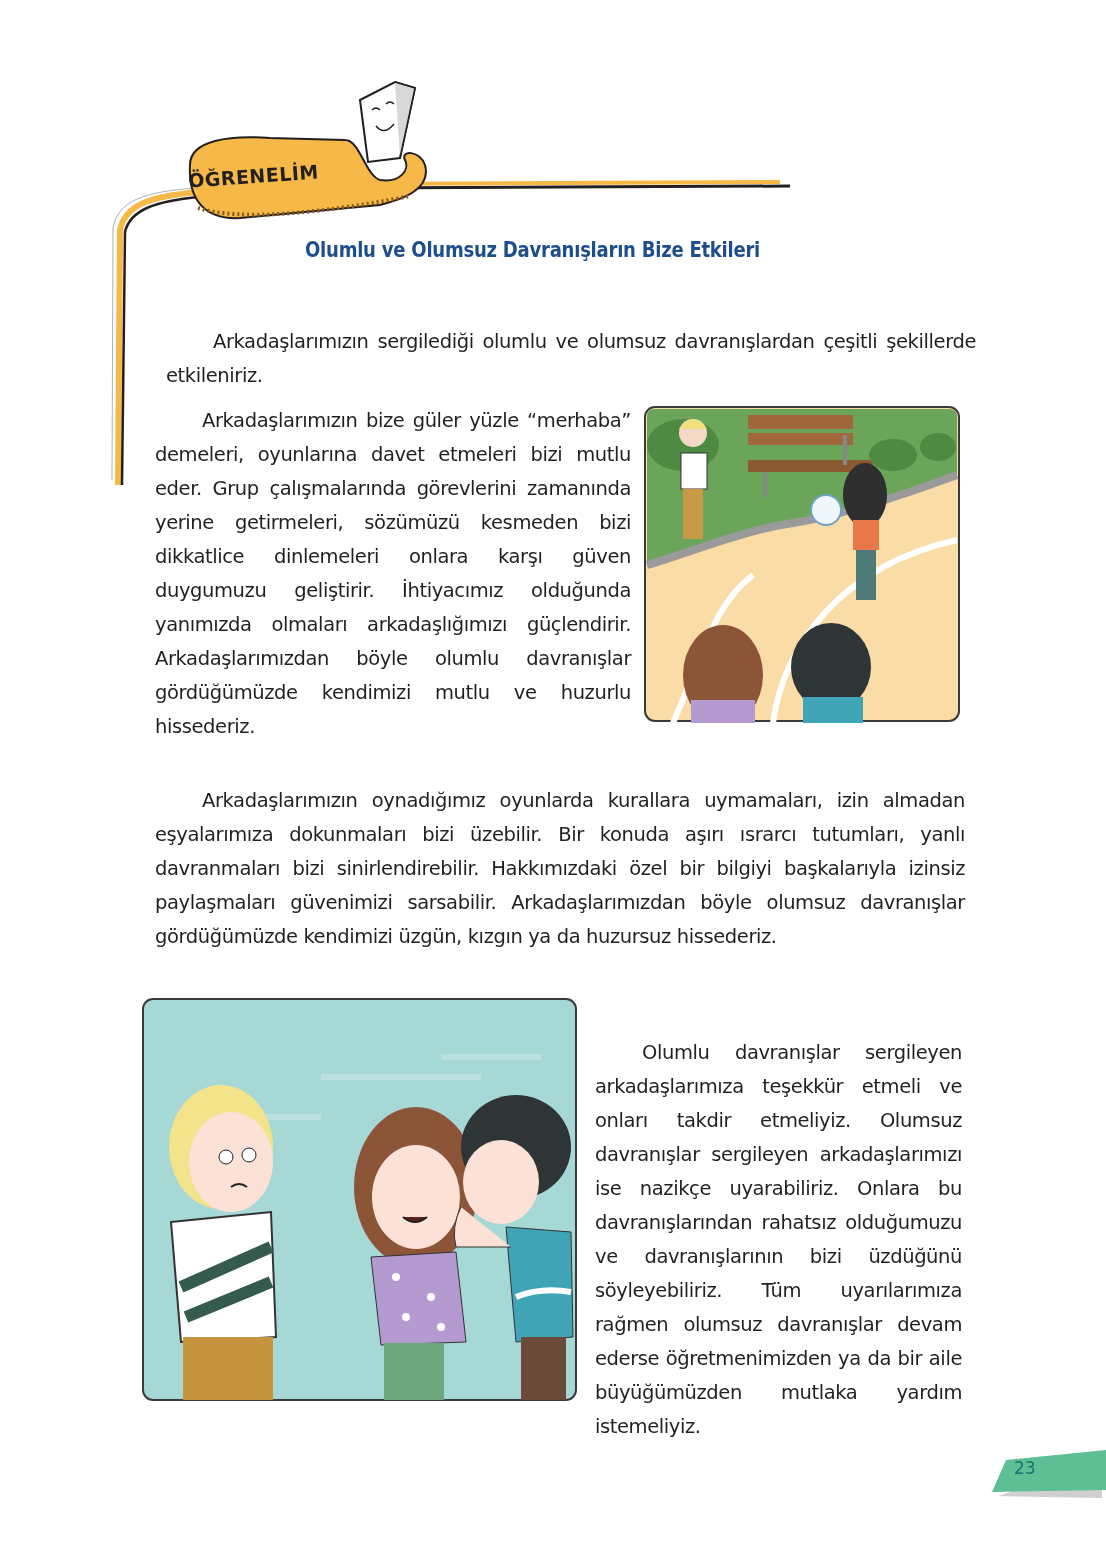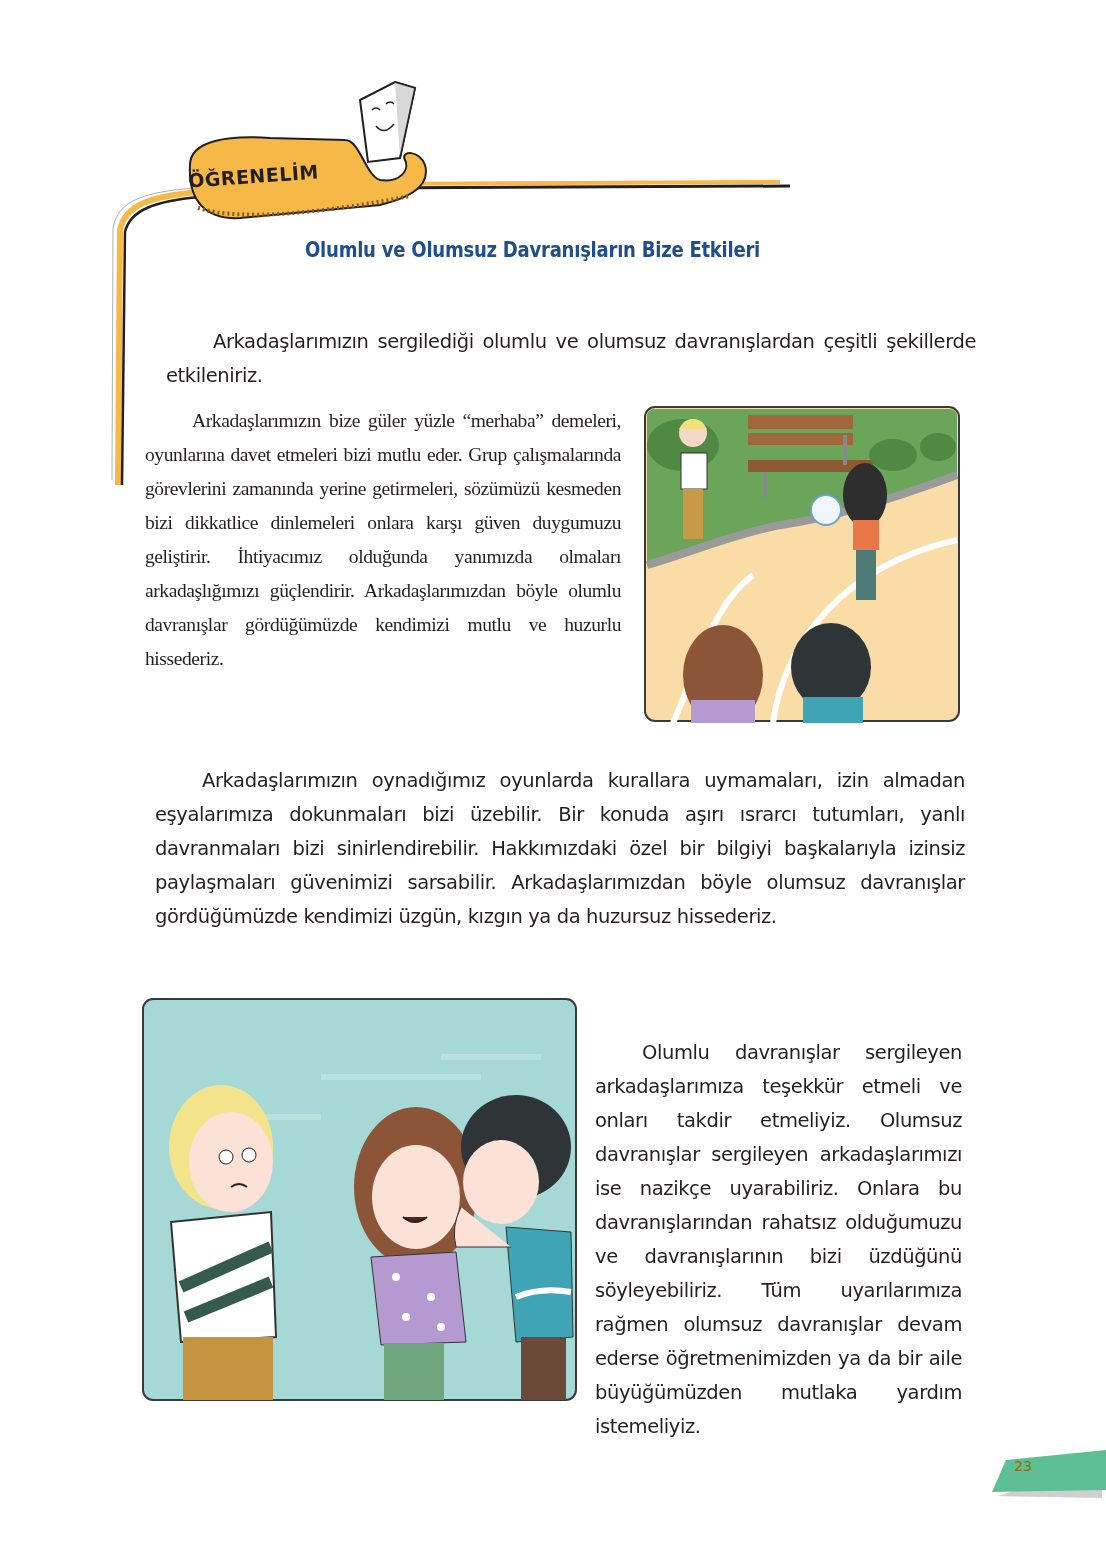--- a/index.html
+++ b/index.html
@@ -14,30 +14,30 @@
 
   .section-title { position: absolute; left: 305px; top: 238px; font-family: "DejaVu Sans", sans-serif;
                    font-weight: bold; font-size: 21px; color: #1f4e8c; letter-spacing: -0.3px;
                    transform: scaleX(0.86); transform-origin: left center; white-space: nowrap; }
 
   .para { position: absolute; font-size: 19.5px; line-height: 34px; text-align: justify;
           font-family: "DejaVu Sans", sans-serif; color: #231f20; letter-spacing: -0.4px; }
   .para p { margin: 0; text-indent: 47px; }
 
   #p1 { left: 166px; top: 297px; width: 810px; margin-top: 28px; }
-  #p2 { left: 145px; top: 404px; width: 476px; font-family: Liberation Serif, serif; }
-  #p3 { left: 155px; top: 764px; width: 810px; }
+  #p2 { left: 155px; top: 404px; width: 476px; }
+  #p3 { left: 155px; top: 784px; width: 810px; }
   #p4 { left: 595px; top: 1036px; width: 367px; }
 
   .illus { position: absolute; }
   #illus1 { left: 643px; top: 405px; width: 318px; height: 318px; }
   #illus2 { left: 141px; top: 997px; width: 437px; height: 405px; }
 
   .page-tab { position: absolute; left: 992px; top: 1448px; width: 114px; height: 52px; }
-  .page-num { position: absolute; left: 1014px; top: 1458px; font-size: 14px; color: #a16207;
+  .page-num { position: absolute; left: 1014px; top: 1458px; font-size: 17px; color: #0f766e;
               font-family: "DejaVu Sans", sans-serif; }
 </style>
 </head>
 <body>
 
 <svg class="deco" viewBox="0 0 1106 500">
 
   <path d="M360 188 L 790 186" stroke="#231f20" stroke-width="3" fill="none"></path>
   <path d="M360 184 L 780 182" stroke="#f6b847" stroke-width="4" fill="none"></path>
 

